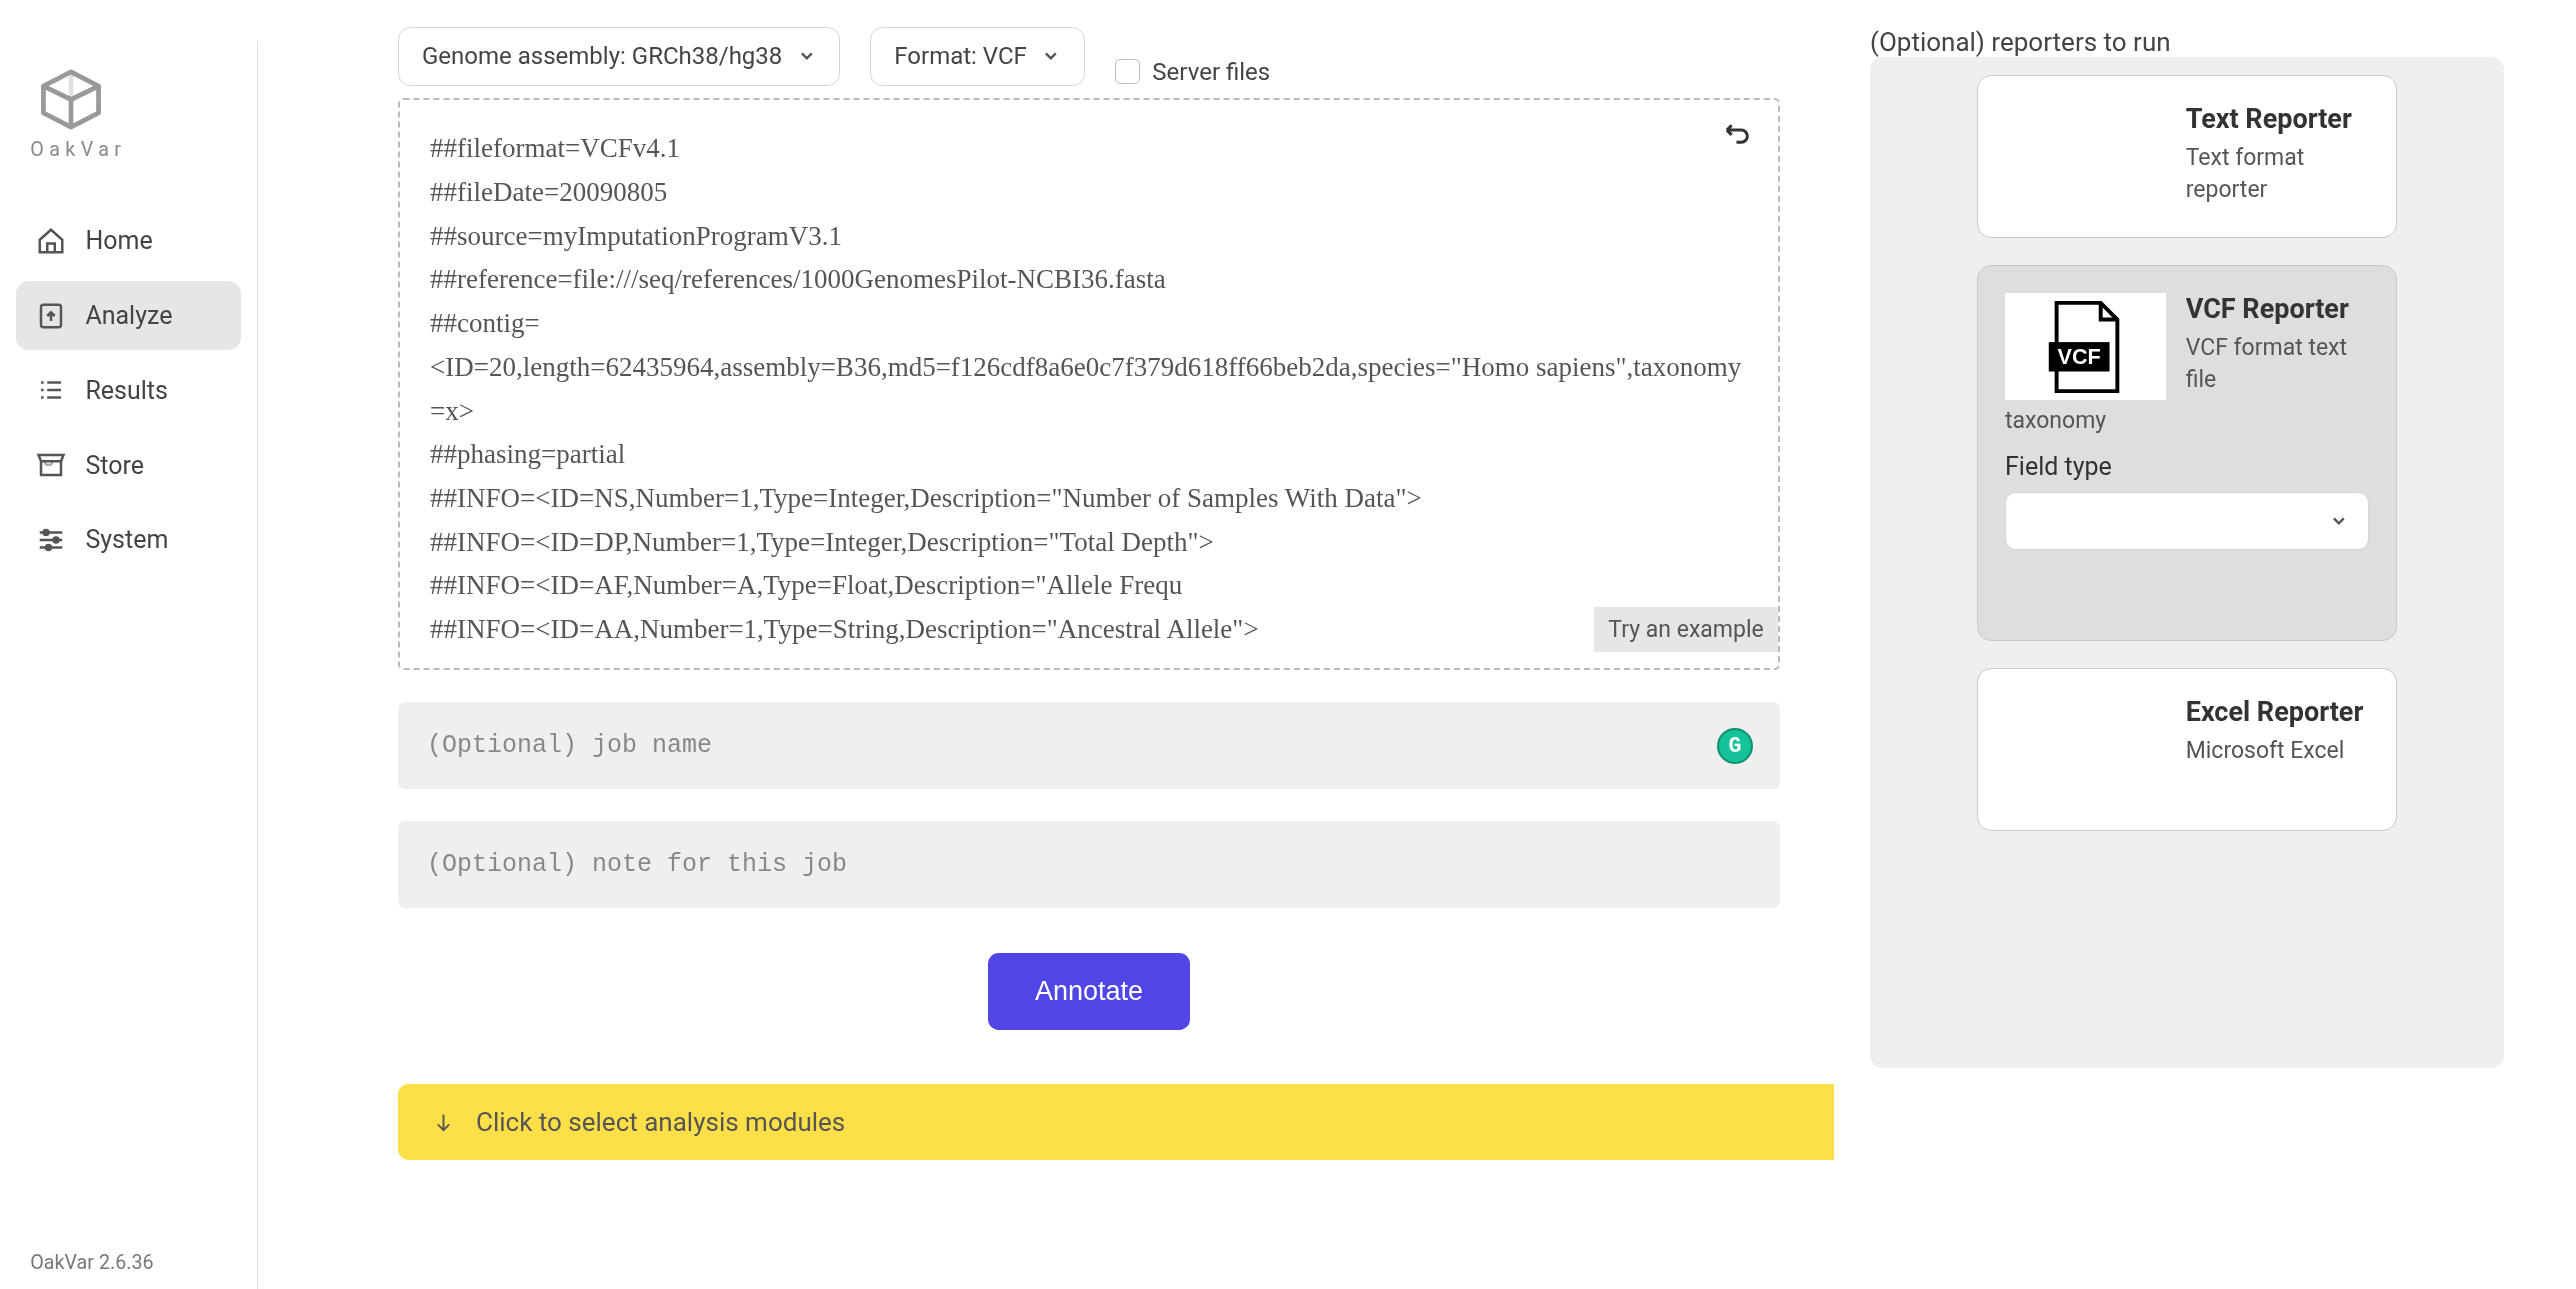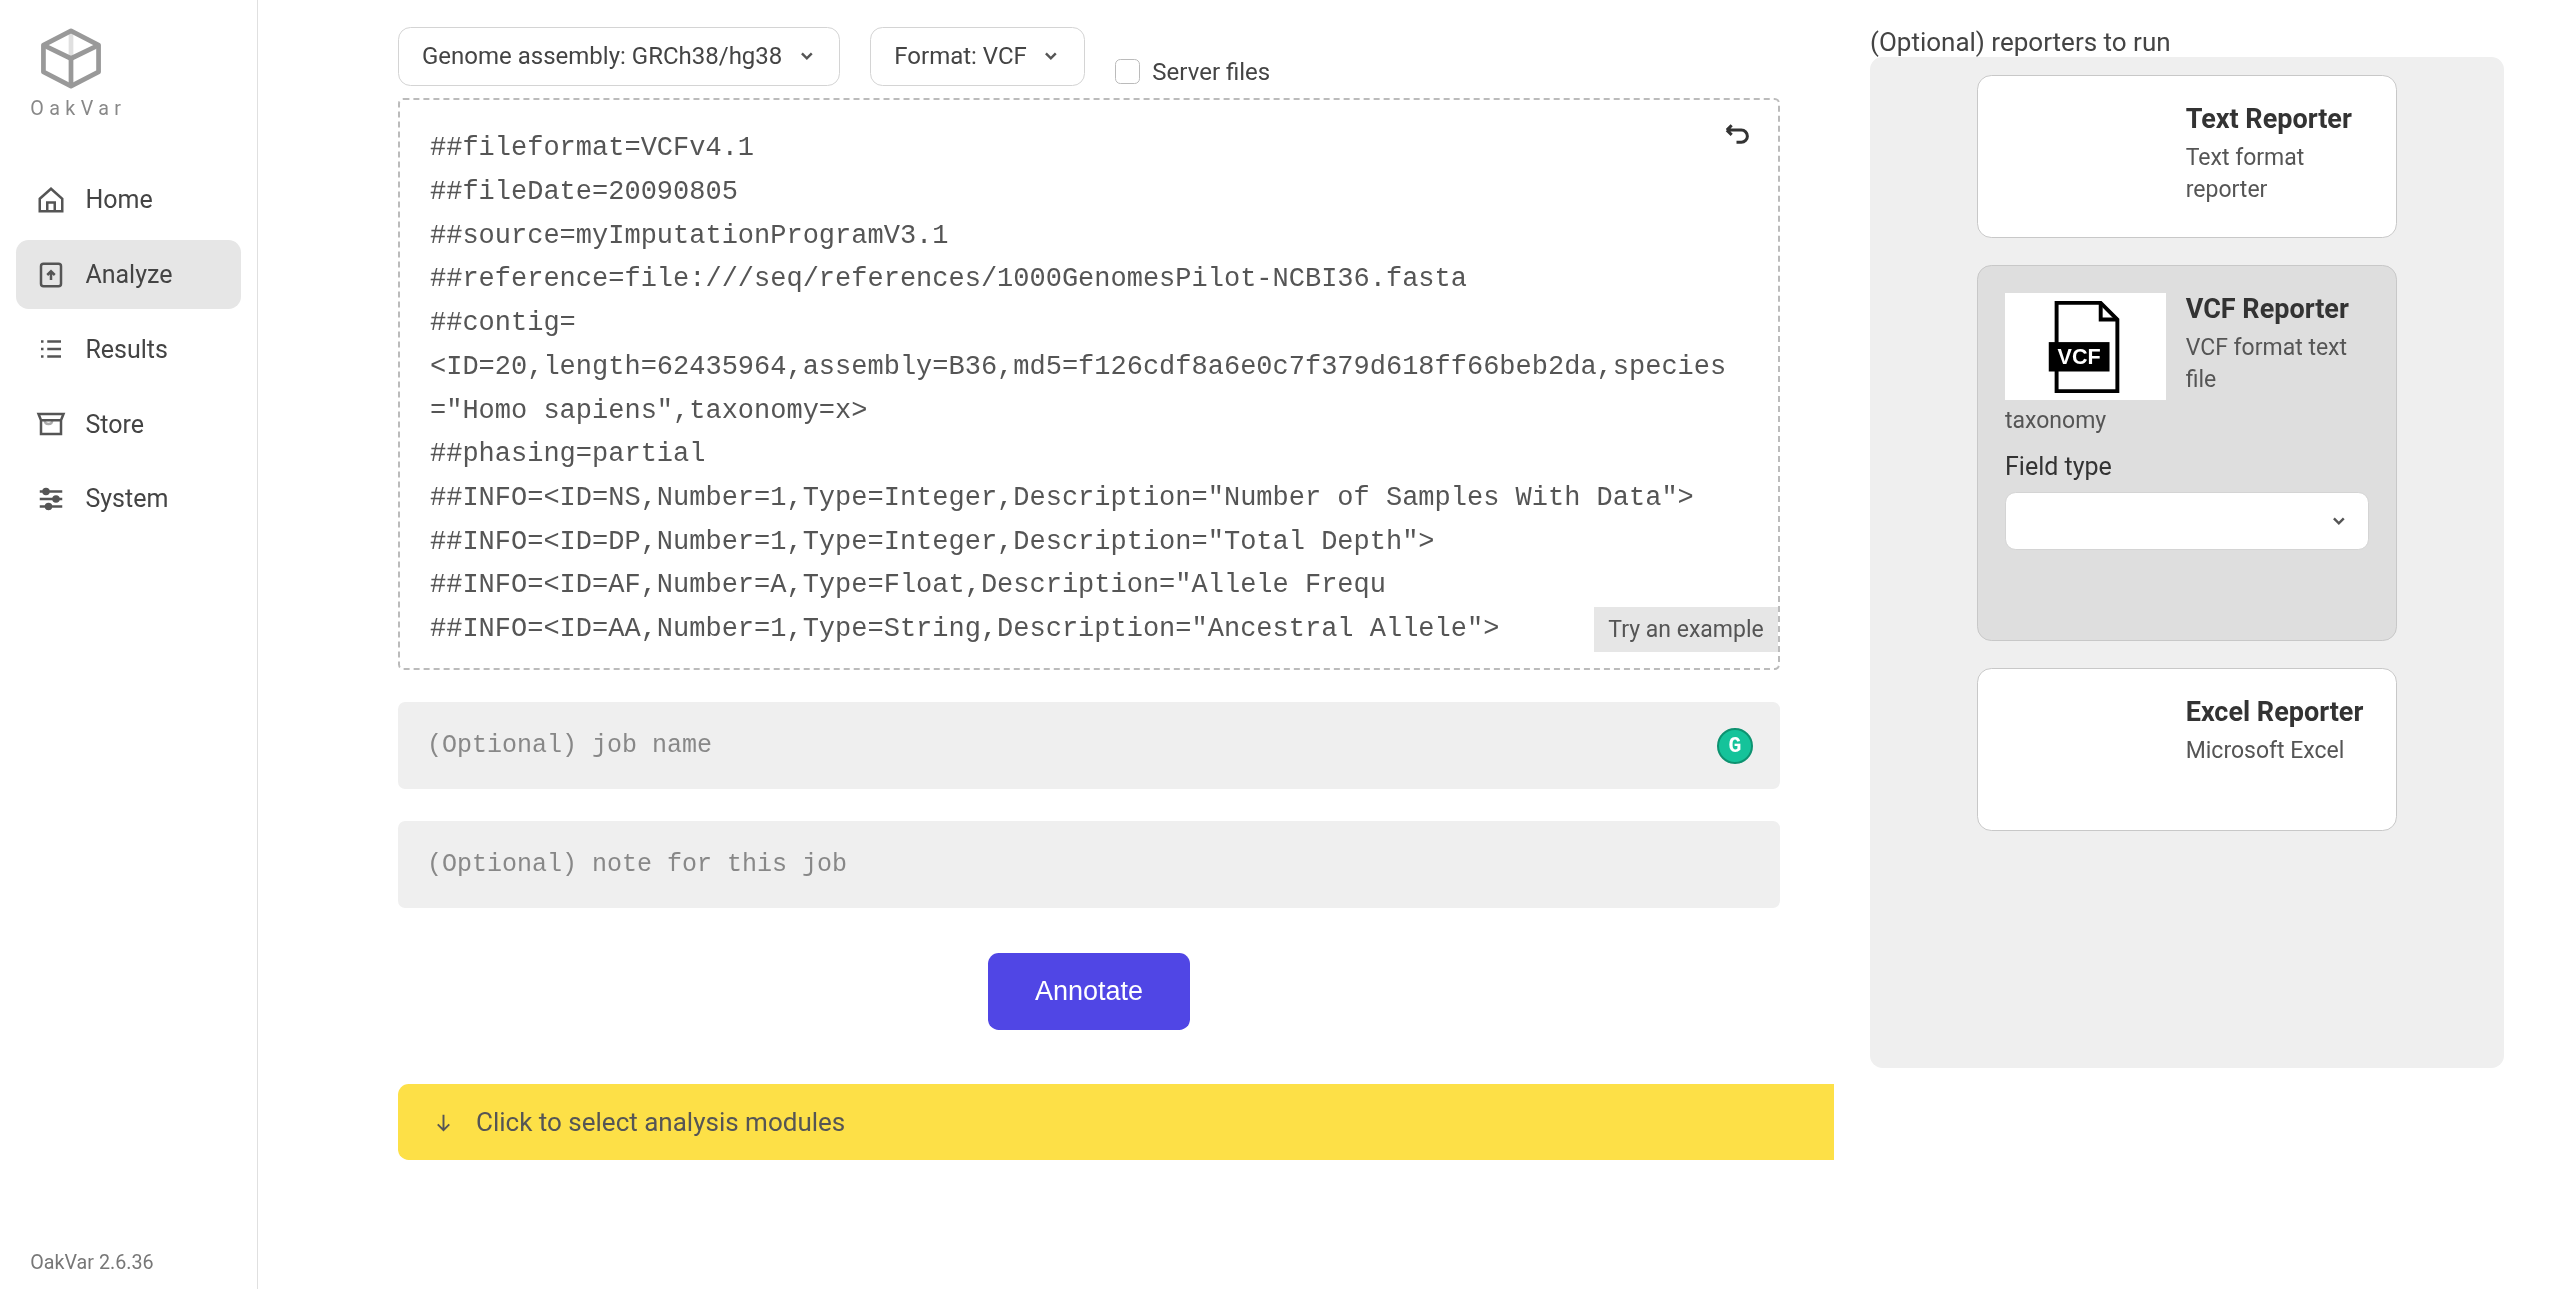--- a/index.html
+++ b/index.html
@@ -17,20 +17,21 @@
       display: flex;
     }
     
     .sidebar {
       width: 258px;
       border-right: 0.9px solid #e0e0e0;
       display: flex;
       flex-direction: column;
       padding: 27px 16px 16px 16px;
       flex-shrink: 0;
+      margin-top: 41px;
     }
     .logo-wrap {
       display: flex;
       flex-direction: column;
       align-items: flex-start;
       margin-bottom: 45px;
       padding-left: 14.3px;
     }
     .logo-svg {
       width: 82px;
@@ -115,21 +116,21 @@
     }
     .vcf-box {
       border: 2.7px dashed #bbb;
       border-radius: 5.4px;
       position: relative;
       padding: 27px 30px;
       height: 572px;
       overflow: hidden;
     }
     .vcf-text {
-      font-family: Liberation Mono, monospace;
+      font-family: Liberation Serif, serif;
       font-size: 27px;
       line-height: 1.62;
       color: #555;
       white-space: pre-wrap;
       word-break: break-all;
     }
     .undo-icon {
       position: absolute;
       top: 18px;
       right: 27px;

